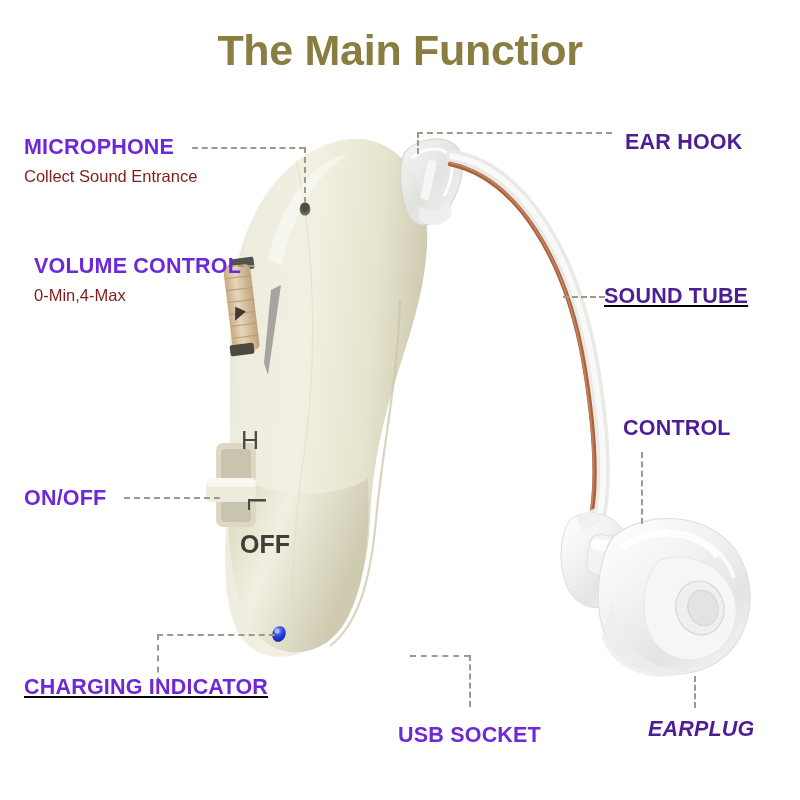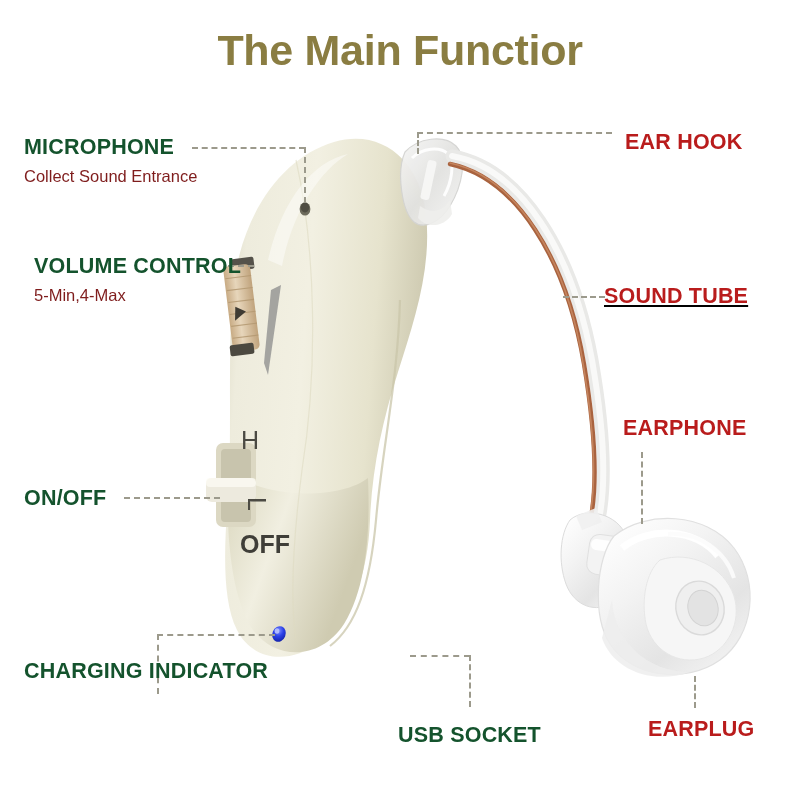--- a/index.html
+++ b/index.html
@@ -19,32 +19,32 @@
     font-size:43px;font-weight:bold;
     letter-spacing:-0.3px;
     color:#8a7d42;
     white-space:nowrap;
   }
 
   
   .label{position:absolute;}
   .label .head{
     font-size:21.5px;font-weight:bold;
-    color:#14532d;
+    color:#6d28d9;
     letter-spacing:.2px;
     white-space:nowrap;
     line-height:1.05;
   }
   .label .sub{
     font-size:16.5px;font-weight:500;
     color:#7f1d1d;
     line-height:1.28;
     margin-top:7px;
   }
-  .label.right .head{color:#b91c1c;}
+  .label.right .head{color:#4c1d95;}
 
   
   .dh{position:absolute;height:0;border-top:2px dashed #9c9a8c;}
   .dv{position:absolute;width:0;border-left:2px dashed #9c9a8c;}
 
   
   svg.device{position:absolute;left:0;top:0;width:800px;height:800px;
              overflow:visible;pointer-events:none;}
 </style>
 </head>
@@ -212,44 +212,44 @@
 
   <div class="dv" style="left:694px;top:676px;height:32px;"></div>
 
   <div class="label" style="left:24px;top:136px;">
     <div class="head">MICROPHONE</div>
     <div class="sub">Collect Sound Entrance</div>
   </div>
 
   <div class="label" style="left:24px;top:255px;margin-left:10px;">
     <div class="head">VOLUME CONTROL</div>
-    <div class="sub">5-Min,4-Max</div>
+    <div class="sub">0-Min,4-Max</div>
   </div>
 
   <div class="label" style="left:24px;top:487px;">
     <div class="head">ON/OFF</div>
   </div>
 
-  <div class="label" style="left:24px;top:660px;width:345px;">
+  <div class="label" style="left:24px;top:676px;width:345px;text-decoration:underline;">
     <div class="head">CHARGING INDICATOR</div>
   </div>
 
   <div class="label" style="left:398px;top:724px;">
     <div class="head">USB SOCKET</div>
   </div>
 
   <div class="label right" style="left:625px;top:131px;">
     <div class="head">EAR HOOK</div>
   </div>
 
   <div class="label right" style="left:604px;top:285px;text-decoration:underline;">
     <div class="head">SOUND TUBE</div>
   </div>
 
   <div class="label right" style="left:623px;top:417px;">
-    <div class="head">EARPHONE</div>
-  </div>
-
-  <div class="label right" style="left:648px;top:718px;">
+    <div class="head">CONTROL</div>
+  </div>
+
+  <div class="label right" style="left:648px;top:718px;font-style:italic;">
     <div class="head">EARPLUG</div>
   </div>
 
 </div>
 
 </body></html>

